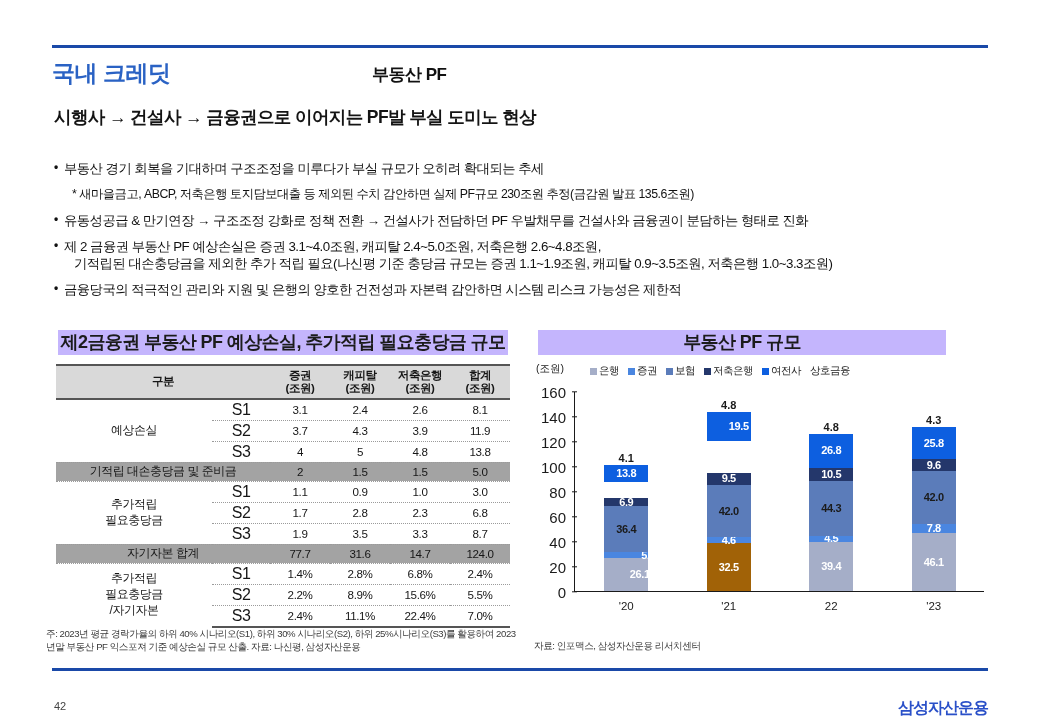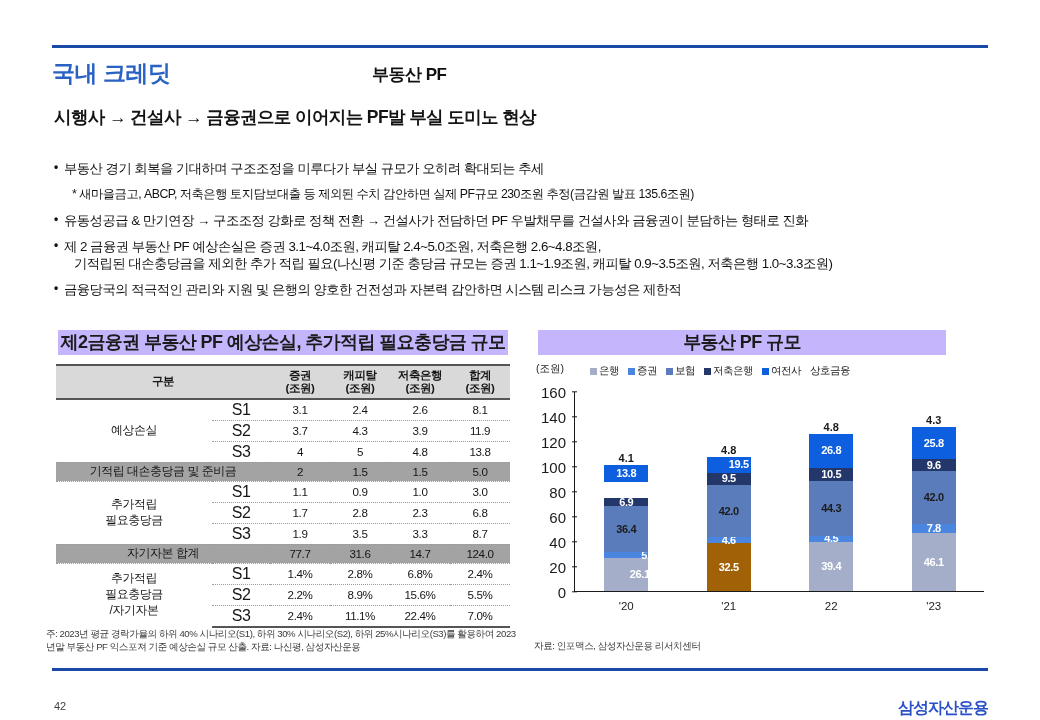--- a/index.html
+++ b/index.html
@@ -378,24 +378,24 @@
       <div class="bargroup" style="left: 131.75px;">
         <div class="seg" style="height: 48px; background: #a16207;">
           <span style="color: rgb(255, 255, 255);">32.5</span>
         </div>
         <div class="seg" style="height: 5.75px; background: rgb(74, 134, 224);">
           <span style="color: rgb(255, 255, 255);">4.6</span>
         </div>
         <div class="seg" style="height: 52.5px; background: rgb(91, 124, 186);">
           <span style="color: rgb(27, 27, 27);">42.0</span>
         </div>
-        <div class="seg" style="height: 11.875px; background: rgb(36, 55, 107);">
+        <div class="seg" style="height: 11.875px; background: rgb(36, 55, 107); margin-top: 32px;">
           <span style="color: rgb(255, 255, 255);">9.5</span>
         </div>
-        <div class="seg" style="height: 16px; background: rgb(13, 95, 224); padding-left: 20px;">
+        <div class="seg" style="height: 29px; background: rgb(13, 95, 224); padding-left: 20px;">
           <span style="color: rgb(255, 255, 255);">19.5</span>
         </div>
         <div class="toplabel">4.8</div>
         <div class="xlabel">'21</div>
       </div>
       <div class="bargroup" style="left: 234.25px;">
         <div class="seg" style="height: 49.25px; background: rgb(165, 174, 200);">
           <span style="color: rgb(255, 255, 255);">39.4</span>
         </div>
         <div class="seg" style="height: 5.625px; background: rgb(74, 134, 224);">

